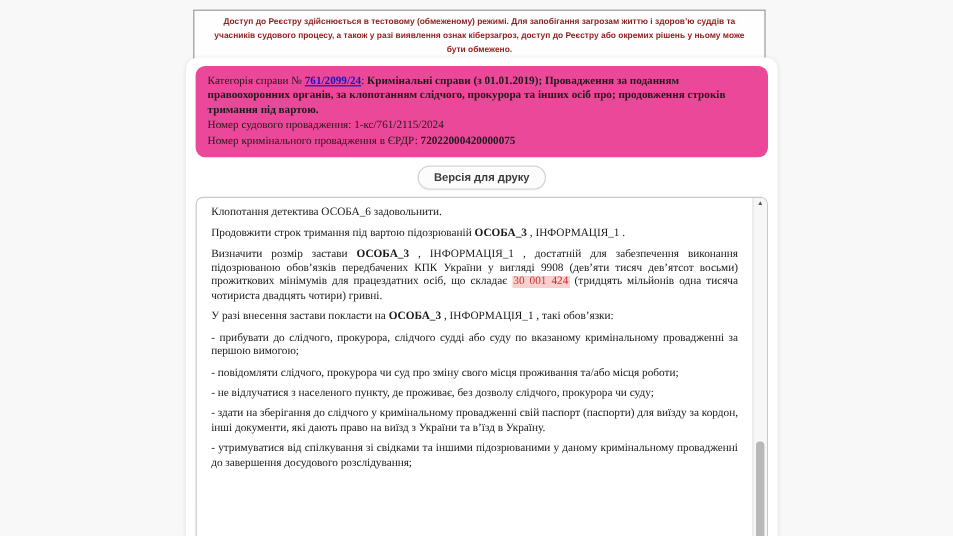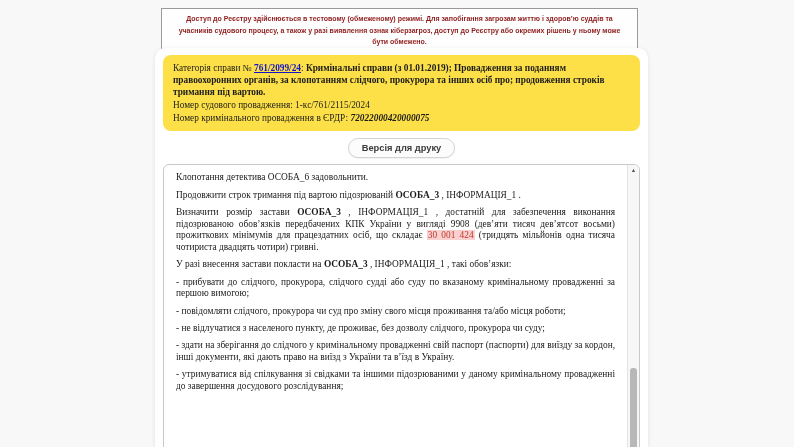--- a/index.html
+++ b/index.html
@@ -14,21 +14,21 @@
     font-weight:bold;font-size:7px;line-height:1.65;
     color:var(--banner-red,#8f1d1d);
   }
   .card{
     position:absolute;left:155px;top:48px;width:493px;height:399px;
     background:#ffffff;border-radius:10px 10px 0 0;
     box-shadow:0 1px 4px rgba(0,0,0,0.10);
     box-sizing:border-box;padding:7px 8px 0 8px;
   }
   .meta{
-    background:#fde047;border-radius:8px;padding:6px 10px;
+    background:#ec4899;border-radius:8px;padding:6px 10px;
     font-family:"Liberation Serif",serif;font-size:9.3px;line-height:1.3;color:#1c1c1c;
   }
   .meta .metaline{margin:1px 0;}
   .meta a.link{color:var(--accent-link,#1515c8);font-weight:bold;text-decoration:underline;cursor:pointer;}
   .btnrow{display:flex;justify-content:center;padding:7px 1px 6px;}
   .print-btn{
     background:#fcfcfc;border:1px solid #d4d4d4;border-radius:12px;
     padding:4px 13px;font-family:"Liberation Sans",sans-serif;
     font-size:9.3px;font-weight:bold;color:#3a3a3a;
     box-shadow:0 1px 1px rgba(0,0,0,0.06);cursor:pointer;
@@ -62,21 +62,21 @@
 
 <div class="banner">
   <span>Доступ до Реєстру здійснюється в тестовому (обмеженому) режимі. Для запобігання загрозам життю і здоров’ю суддів та учасників судового процесу, а також у разі виявлення ознак кіберзагроз, доступ до Реєстру або окремих рішень у ньому може бути обмежено.</span>
 </div>
 
 <div class="card">
 
   <div class="meta">
     <div class="metaline"><span>Категорія справи № </span><a href="#" class="link">761/2099/24</a><span>: </span><span style="font-weight: bold;">Кримінальні справи (з 01.01.2019); Провадження за поданням правоохоронних органів, за клопотанням слідчого, прокурора та інших осіб про; продовження строків тримання під вартою.</span></div>
     <div class="metaline"><span>Номер судового провадження: </span><span style="font-weight: normal;">1-кс/761/2115/2024</span></div>
-    <div class="metaline"><span>Номер кримінального провадження в ЄРДР: </span><span style="font-weight: bold; font-style: italic;">72022000420000075</span></div>
+    <div class="metaline"><span>Номер кримінального провадження в ЄРДР: </span><span style="font-weight: bold;">72022000420000075</span></div>
   </div>
 
   <div class="btnrow">
     <button class="print-btn">Версія для друку</button>
   </div>
 
   <div class="docbox">
     <div class="doccontent">
 
     <p><span>Клопотання детектива ОСОБА_6 задовольнити.</span></p>

